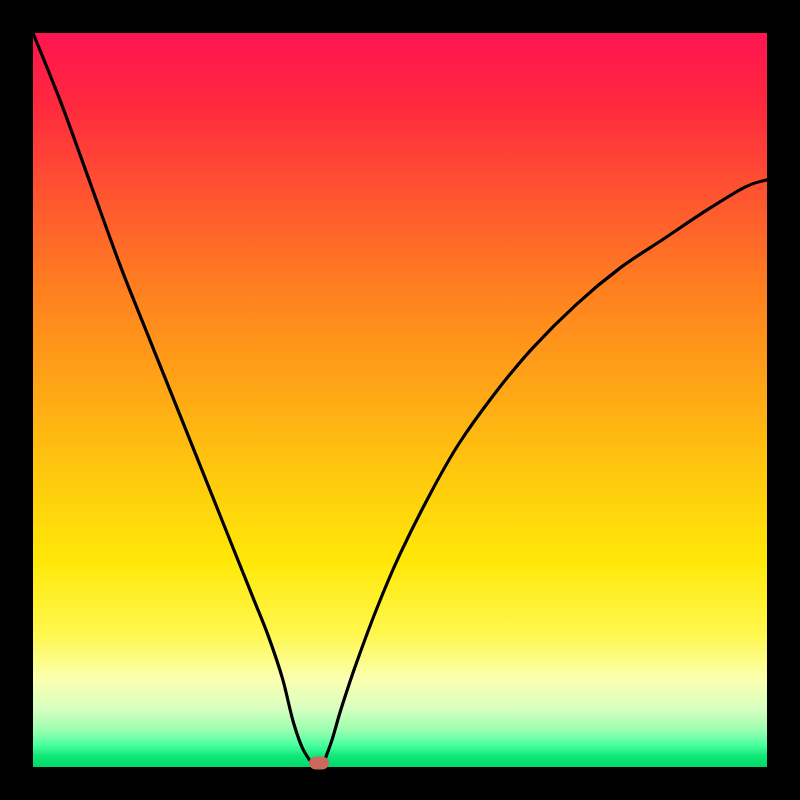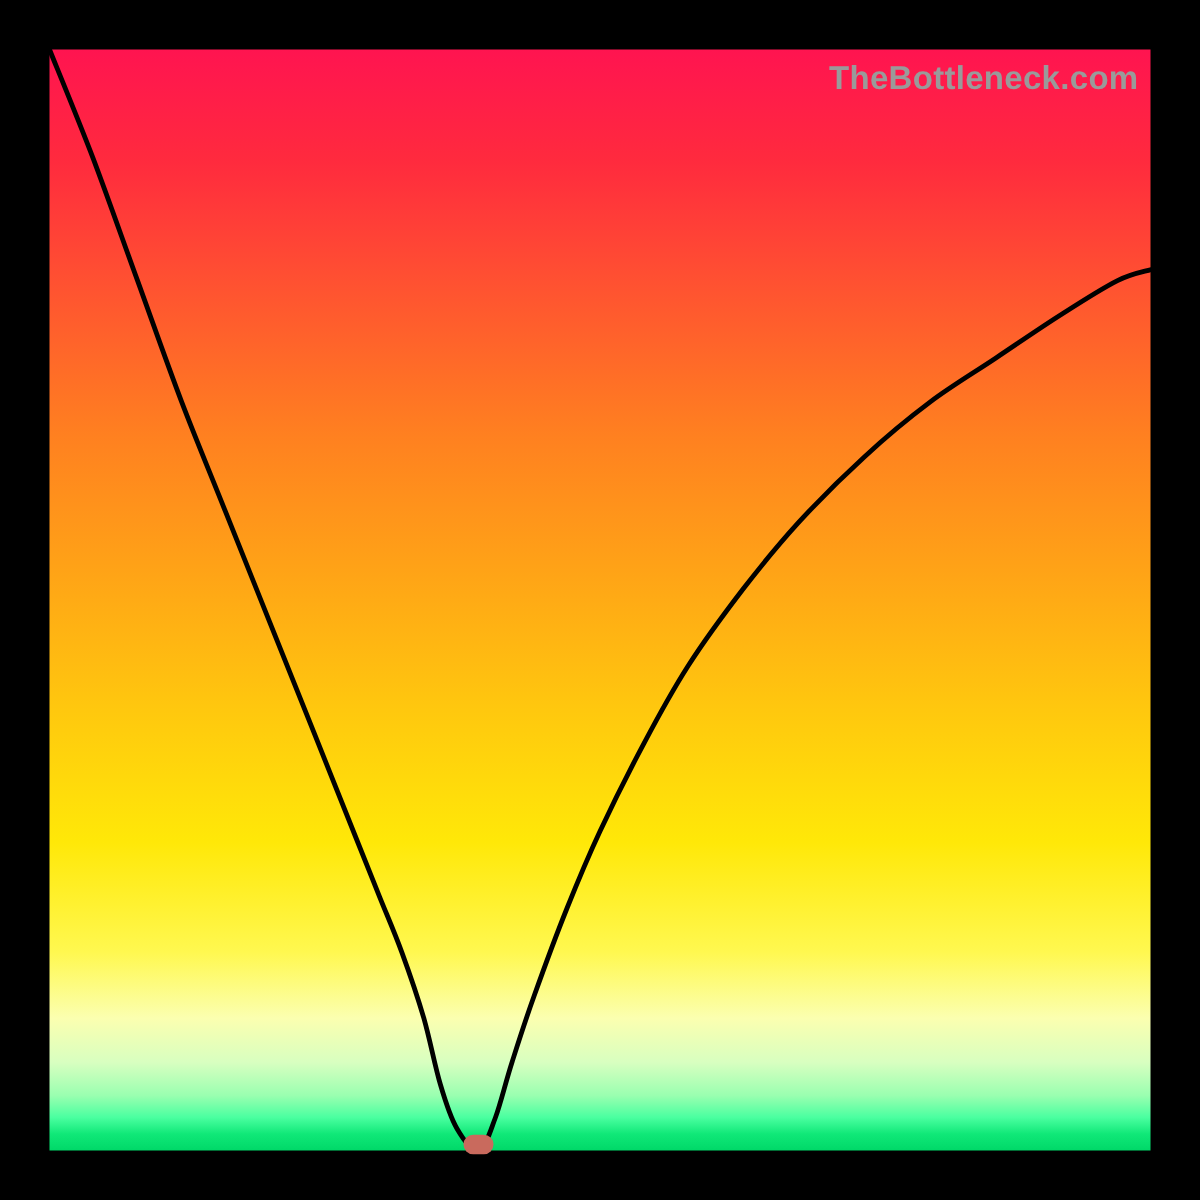--- a/index.html
+++ b/index.html
@@ -65,19 +65,18 @@
     border-radius: 7px;
     background: #c96a5d;
     transform: translate(-50%, -50%);
   }
 </style>
 </head>
 <body>
 
 <div class="frame">
   <div class="plot-area">
-    <div class="watermark">TheBottleneck.com</div>
     <svg class="curve" viewBox="0 0 734 734" preserveAspectRatio="none">
       <path id="curve-path" d="M 0.0 0.0 C 4.9 12.2, 19.6 47.7, 29.4 73.4 C 39.1 99.1, 48.9 127.2, 58.7 154.1 C 68.5 181.1, 78.3 209.2, 88.1 234.9 C 97.9 260.6, 107.7 283.8, 117.4 308.3 C 127.2 332.7, 137.0 357.2, 146.8 381.7 C 156.6 406.1, 166.4 430.6, 176.2 455.1 C 185.9 479.5, 198.2 510.1, 205.5 528.5 C 212.9 546.8, 215.3 552.9, 220.2 565.2 C 225.1 577.4, 230.0 588.4, 234.9 601.9 C 239.8 615.3, 245.3 631.2, 249.6 645.9 C 253.8 660.6, 256.9 677.7, 260.6 690.0 C 264.2 702.2, 267.3 712.0, 271.6 719.3 C 275.9 726.7, 282.0 735.2, 286.3 734.0 C 290.5 732.8, 293.6 721.8, 297.3 712.0 C 300.9 702.2, 304.0 688.7, 308.3 675.3 C 312.6 661.8, 316.8 648.4, 323.0 631.2 C 329.1 614.1, 337.6 590.9, 345.0 572.5 C 352.3 554.2, 358.4 539.5, 367.0 521.1 C 375.6 502.8, 386.6 480.8, 396.4 462.4 C 406.1 444.1, 414.7 428.2, 425.7 411.0 C 436.7 393.9, 450.2 375.6, 462.4 359.7 C 474.7 343.8, 485.7 330.3, 499.1 315.6 C 512.6 300.9, 528.5 285.0, 543.2 271.6 C 557.8 258.1, 572.5 245.9, 587.2 234.9 C 601.9 223.9, 616.6 215.3, 631.2 205.5 C 645.9 195.7, 661.8 184.7, 675.3 176.2 C 688.7 167.6, 702.2 159.0, 712.0 154.1 C 721.8 149.2, 730.3 148.0, 734.0 146.8" fill="none" stroke="#000000" stroke-width="3.2" stroke-linejoin="round" stroke-linecap="round"></path>
     </svg>
     <div class="marker" id="marker" style="left: 286.26px; top: 730px; background: rgb(201, 106, 93);"></div>
   </div>
 </div>
 
 </body></html>

